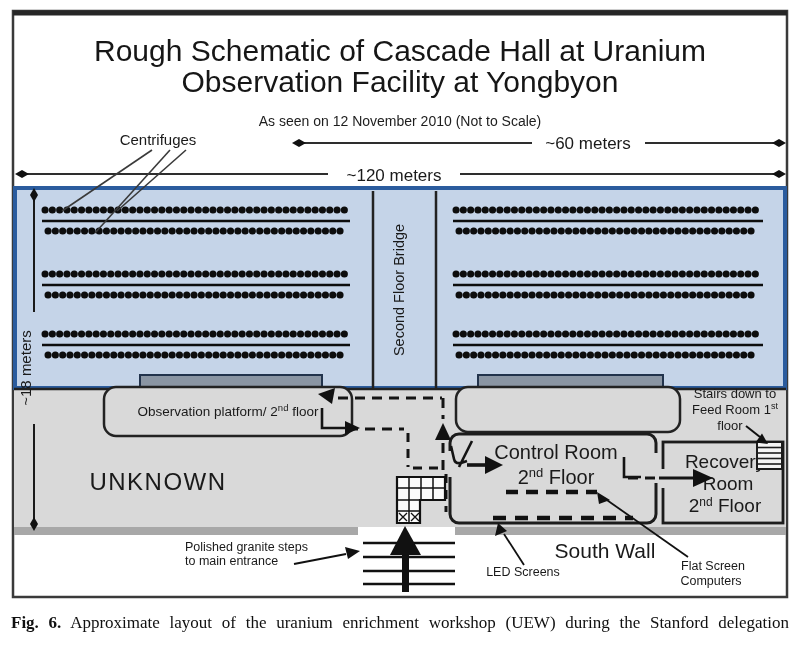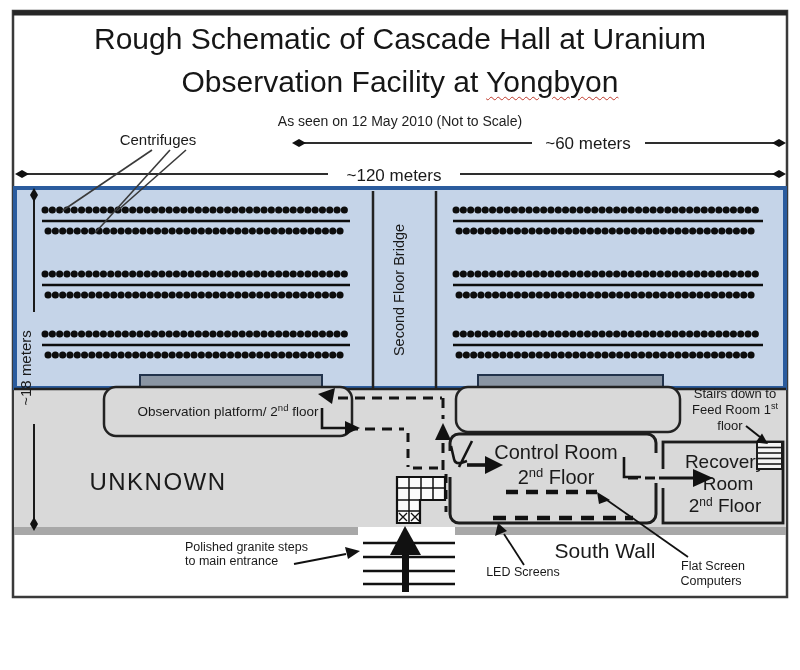--- a/index.html
+++ b/index.html
@@ -1,23 +1,23 @@
 <!DOCTYPE html>
 <html><head>
 <meta charset="utf-8">
 <style>
   html,body{margin:0;padding:0;background:#ffffff;}
   .stage{position:relative;width:800px;height:670px;background:#ffffff;overflow:hidden;
          font-family:"Liberation Sans",sans-serif;}
   .stage svg{position:absolute;left:0;top:0;}
   .title-line{position:absolute;width:100%;text-align:center;color:#161616;
               font-size:30px;line-height:38px;letter-spacing:0;}
-  .t1{top:20px;}
+  .t1{top:32px;}
   .t2{top:63px;}
-  .wavy{text-decoration:underline;text-decoration-style:wavy;text-decoration-color:#c0392b;
+  .wavy{text-decoration-style:wavy;text-decoration-color:#c0392b;
         text-decoration-thickness:1px;text-underline-offset:4px;}
   .subtitle{position:absolute;top:113px;width:100%;text-align:center;color:#1d1d1d;font-size:14px;}
   .caption{position:absolute;left:11px;top:612px;width:778px;color:#101010;
            font-family:"Liberation Serif",serif;font-size:17px;line-height:22px;}
   .cap1{text-align:justify;text-align-last:justify;}
   .cap1 .b{font-weight:bold;}
   
   text{font-family:"Liberation Sans",sans-serif;fill:#1a1a1a;}
 </style>
 </head>
@@ -206,18 +206,19 @@
   </g>
   <g>
     <line x1="688" y1="557" x2="604" y2="498" stroke="#111" stroke-width="1.8"></line>
     <polygon points="597,492 599,504 610,500" fill="#111"></polygon>
   </g>
 
 </svg>
 
 <div class="title-line t1">Rough Schematic of Cascade Hall at Uranium</div>
 <div class="title-line t2"><span>Observation Facility at </span><span class="wavy">Yongbyon</span></div>
-<div class="subtitle">As seen on 12 May 2010 (Not to Scale)</div>
+<div class="subtitle">As seen on 12 November 2010 (Not to Scale)</div>
 
 <div class="caption">
+  <div class="cap1"><span class="b">Fig. 6.</span> <span>Approximate layout of the uranium enrichment workshop (UEW) during the Stanford delegation</span></div>
 </div>
 
 </div>
 
 </body></html>

